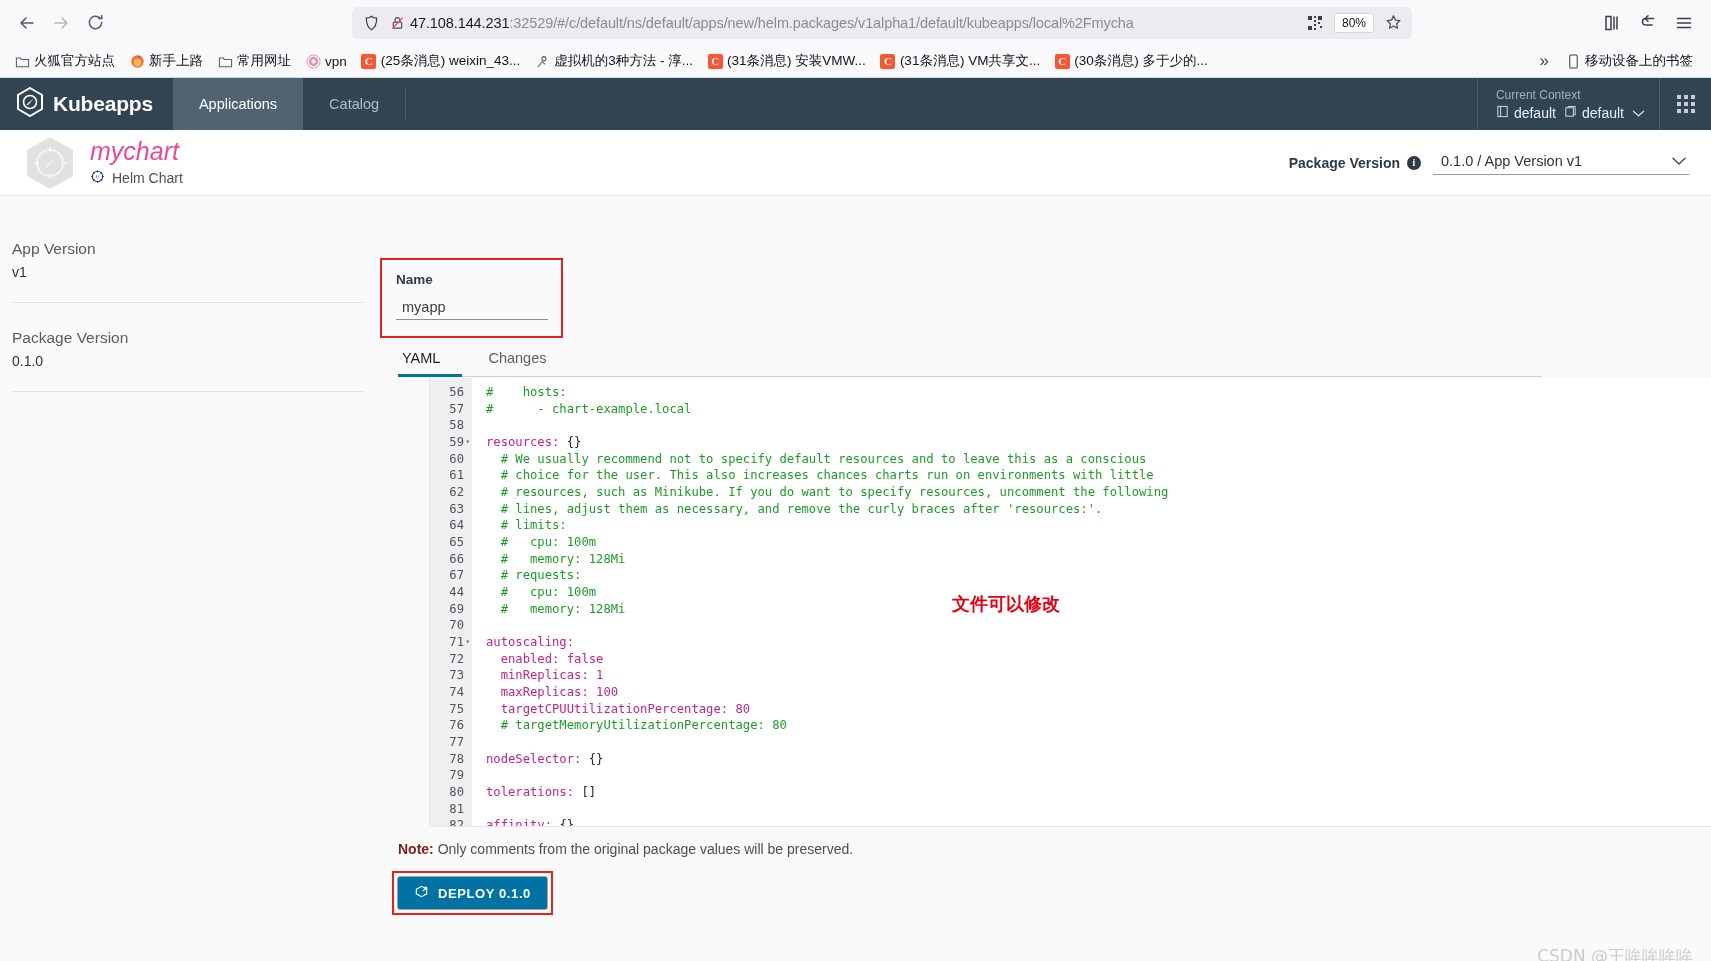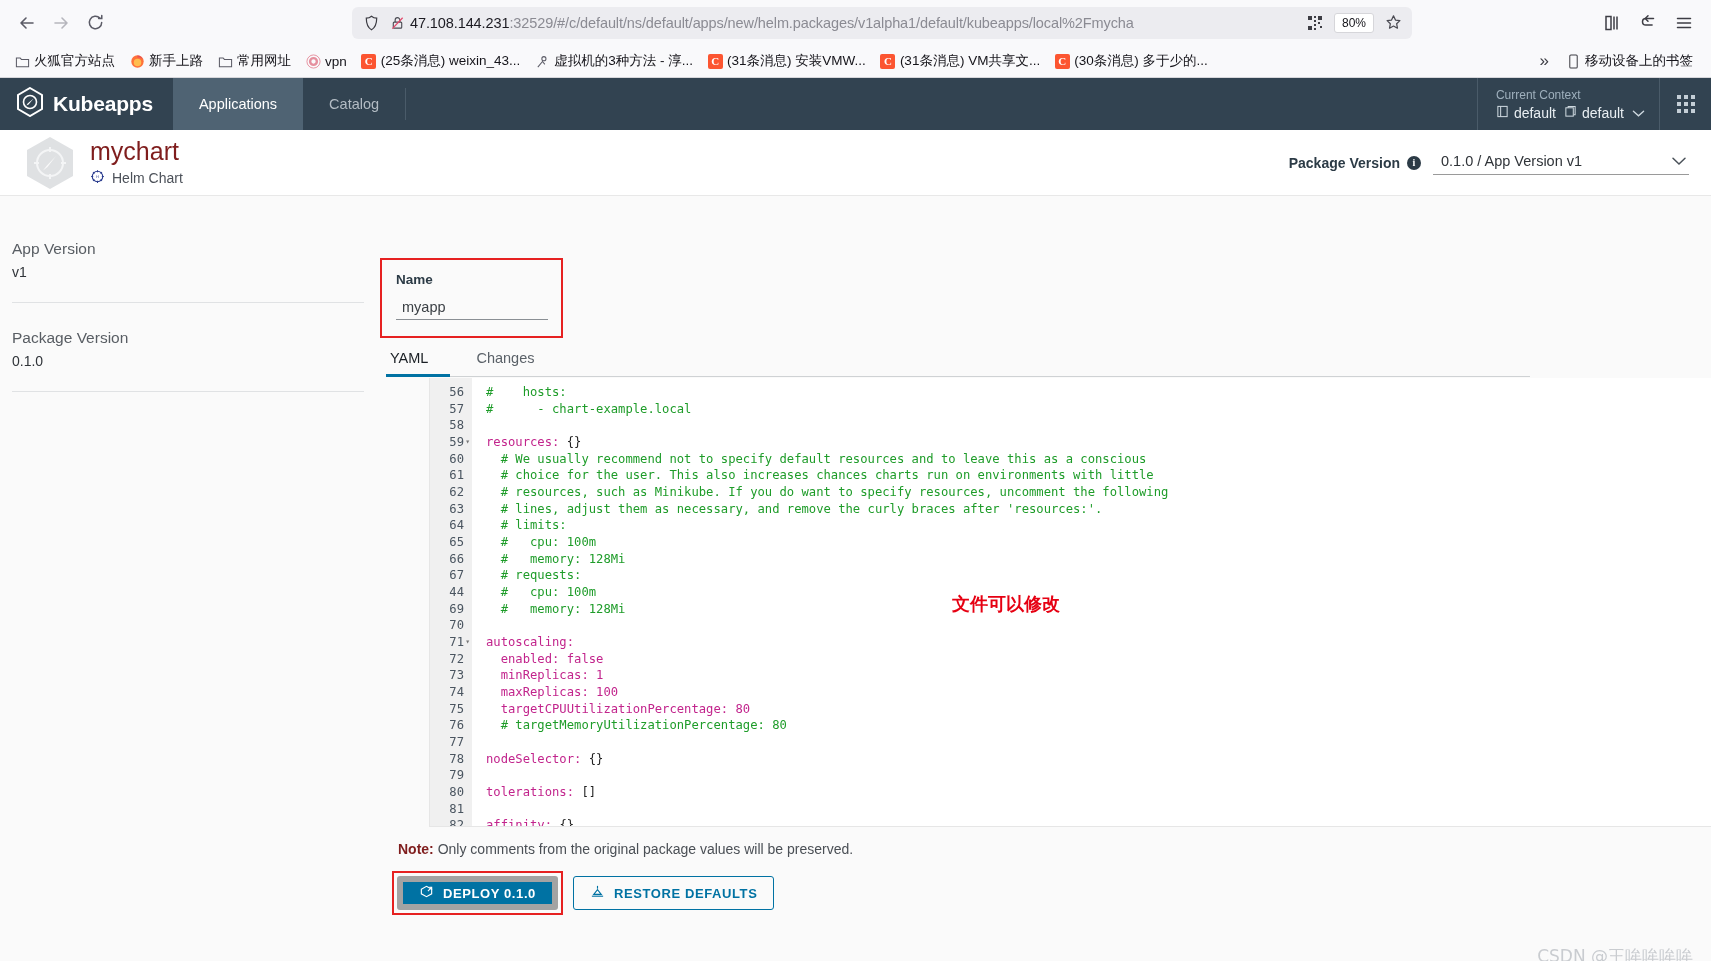--- a/index.html
+++ b/index.html
@@ -130,21 +130,21 @@
   .dot-grid { display: grid; grid-template-columns: repeat(3, 4px); gap: 3px; }
   .dot-grid i { width: 4px; height: 4px; background: #c4ced6; display: block; }
 
   
   .chart-head {
     height: 66px; background: #fff; display: flex; align-items: center;
     padding: 0 22px; border-bottom: 1px solid #e8e8e8; flex: none;
   }
   .chart-icon-box { width: 56px; height: 56px; flex: none; display:flex; align-items:center; justify-content:center;}
   .chart-title-wrap { margin-left: 12px; }
-  .chart-title { font-size: 25px; color: #7f1d1d; font-weight: 400; line-height: 1.1; }
+  .chart-title { font-size: 25px; color: #ec4899; font-weight: 400; line-height: 1.1; font-style: italic; }
   .chart-sub { display: flex; align-items: center; gap: 7px; margin-top: 4px; font-size: 14px; color: #4c5159; }
 
   .pkg-version {
     margin-left: auto; display: flex; align-items: center; gap: 12px;
   }
   .pkg-label { font-size: 14px; font-weight: 700; color: #2c3b46; display:flex; align-items:center; gap:7px; }
   .info-dot {
     width: 14px; height: 14px; border-radius: 50%;
     background: #2c3b46; color: #fff; font-size: 10px; font-weight: 700;
     display: flex; align-items: center; justify-content: center;
@@ -175,21 +175,21 @@
   }
   .name-label { font-size: 13.5px; font-weight: 700; color: #2c3b46; }
   .name-input {
     margin-top: 10px; border: none; border-bottom: 1px solid #8a8f94;
     background: transparent; width: 152px; font-size: 14.5px;
     color: #3b4045; padding: 2px 2px 4px 6px; outline: none;
     font-family: "Liberation Sans", sans-serif;
   }
 
   .tabs {
-    position: absolute; left: 6px; top: 148px;
+    position: absolute; left: 18px; top: 148px;
     display: flex; align-items: flex-end; gap: 0px;
     border-bottom: 1px solid #cfd2d4; width: 1144px;
   }
   .tab {
     padding: 6px 16px 8px 4px; font-size: 14.5px; color: #5a6168;
     border-bottom: 3px solid transparent; margin-bottom: -1px;
   }
   .tab.active { color: #1a1f24; border-bottom-color: #0072a3; padding-right: 22px; }
   .tab:not(.active){ margin-left: 22px; padding-right:10px; }
 
@@ -239,21 +239,21 @@
   }
   .note b { color: #7f1d1d; }
 
   .btn-row { position: absolute; left: 12px; top: 675px; display: flex; align-items: center; gap: 10px; }
   .deploy-outline { border: 2px solid #e62121; padding: 3px; display: inline-block; }
   .btn {
     height: 34px; display: inline-flex; align-items: center; gap: 9px;
     padding: 0 16px; font-size: 13px; font-weight: 600; letter-spacing: 0.6px;
     border-radius: 3px; cursor: pointer;
   }
-  .btn-primary { background: #0072a3; color: #fff; border: 6px solid #a3a3a3; }
+  .btn-primary { background: #0072a3; color: #fff; border: 1px solid #a3a3a3; }
   .btn-outline { background: transparent; color: #0072a3; border: 1px solid #0072a3; }
 
   .watermark {
     position: absolute; right: 18px; bottom: 16px;
     font-size: 17px; color: #c9ccd0;
     font-family: "DejaVu Sans", sans-serif;
   }
 </style>
 </head>
 <body>
@@ -623,26 +623,18 @@
       <div class="btn-row">
         <span class="deploy-outline">
           <button class="btn btn-primary">
             <span><svg width="15" height="15" viewBox="0 0 16 16" fill="none" stroke="#fff" stroke-width="1.2">
                   <path d="M2.5 5.5 8 2.5l5.5 3v5L8 13.5l-5.5-3z"></path>
                   <path d="M9.5 7.5 13.5 3.5M11 3.5h2.5V6"></path>
                 </svg></span>
             <span>DEPLOY 0.1.0</span>
           </button>
         </span>
-        <button class="btn btn-outline">
-          <span><svg width="15" height="15" viewBox="0 0 16 16" fill="none" stroke="#0072a3" stroke-width="1.2">
-                <path d="M2 13h12"></path>
-                <path d="M4 11h8l-4-5z"></path>
-                <path d="M8 2v3"></path>
-              </svg></span>
-          <span>RESTORE DEFAULTS</span>
-        </button>
       </div>
 
       <div class="watermark">CSDN @王哞哞哞哞</div>
     </div>
   </div>
 </div>
 
 </body></html>

